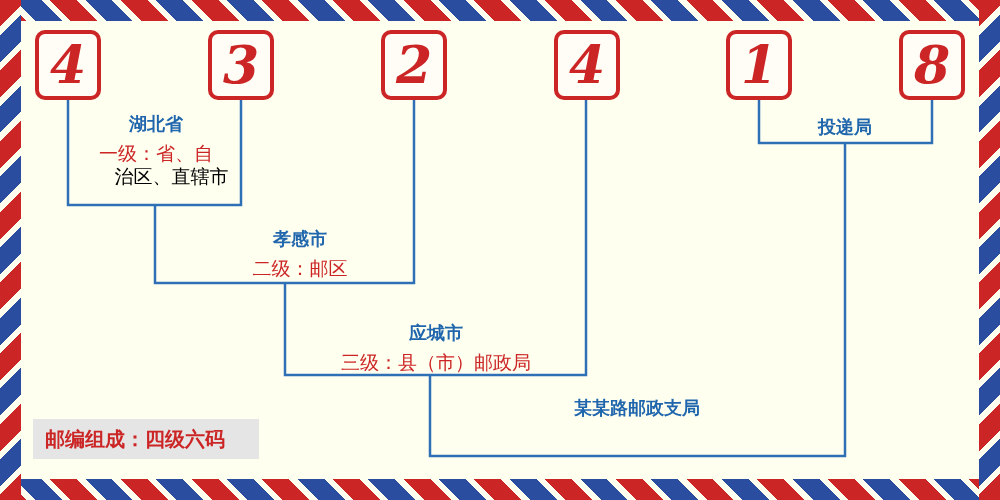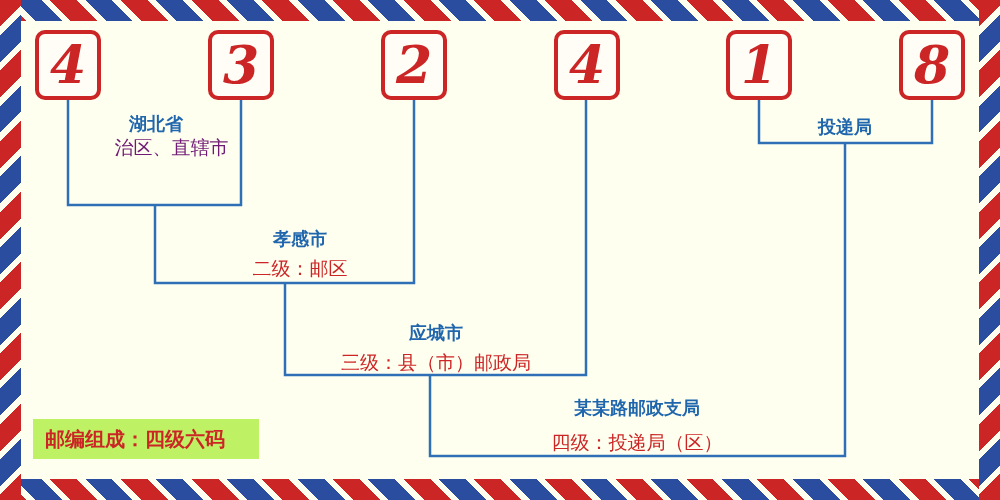--- a/index.html
+++ b/index.html
@@ -81,34 +81,34 @@
     font-weight: bold;
     font-size: 18px;
     line-height: 24px;
   }
   .desc {
     color: #cc2525;
     font-size: 19px;
     line-height: 23px;
     margin-top: 6px;
   }
-  .desc2 { color: #701a75; font-size: 19px; line-height: 23px; margin-left: 31px; }
+  .desc2 { color: #000000; font-size: 19px; line-height: 23px; margin-left: 31px; }
   .lb1 { left: 156px; top: 112px; }
   .lb2 { left: 300px; top: 227px; }
   .lb3 { left: 436px; top: 321px; }
   .lb4 { left: 637px; top: 396px; }
   .lb4 .desc { margin-top: 11px; }
   .lb5 { left: 845px; top: 107px; margin-top: 8px; }
 
   
   .note {
     position: absolute;
     left: 33px; top: 419px;
     width: 226px; height: 40px;
-    background: #bef264;
+    background: #e5e5e5;
     display: flex; align-items: center;
     padding-left: 12px;
     z-index: 2;
   }
   .note span {
     color: #cc2525;
     font-weight: bold;
     font-size: 20px;
   }
 </style>
@@ -144,36 +144,36 @@
   </div>
   <div class="digit-box d5">
     <span class="digit">1</span>
   </div>
   <div class="digit-box d6">
     <span class="digit">8</span>
   </div>
 
   <div class="label-block lb1">
     <div class="place">湖北省</div>
+    <div class="desc">一级：省、自</div>
     <div class="desc2">治区、直辖市</div>
   </div>
 
   <div class="label-block lb3">
     <div class="place">应城市</div>
     <div class="desc">三级：县（市）邮政局</div>
   </div>
 
   <div class="label-block lb2">
     <div class="place">孝感市</div>
     <div class="desc">二级：邮区</div>
   </div>
 
   <div class="label-block lb4">
     <div class="place">某某路邮政支局</div>
-    <div class="desc">四级：投递局（区）</div>
   </div>
 
   <div class="label-block lb5">
     <div class="place">投递局</div>
   </div>
 
   <div class="note">
     <span>邮编组成：四级六码</span>
   </div>
 

